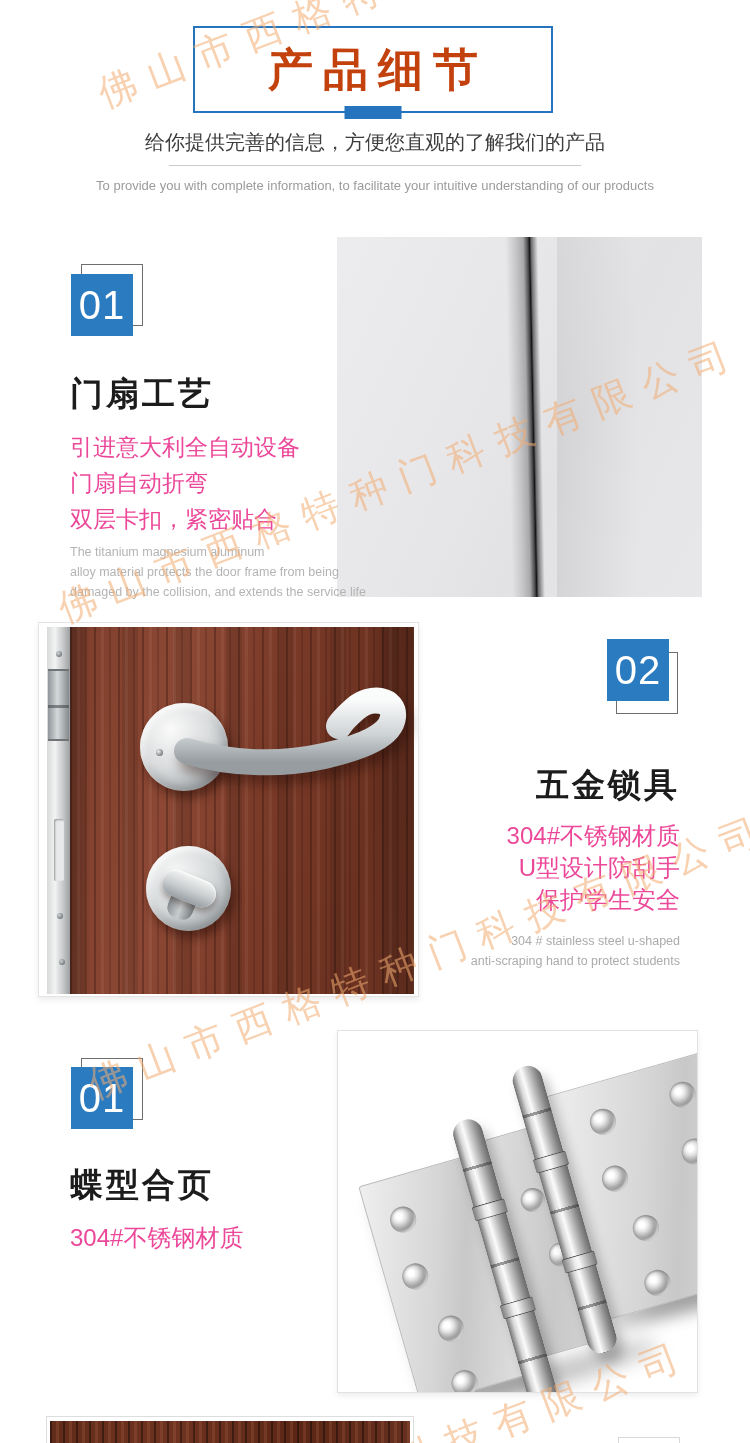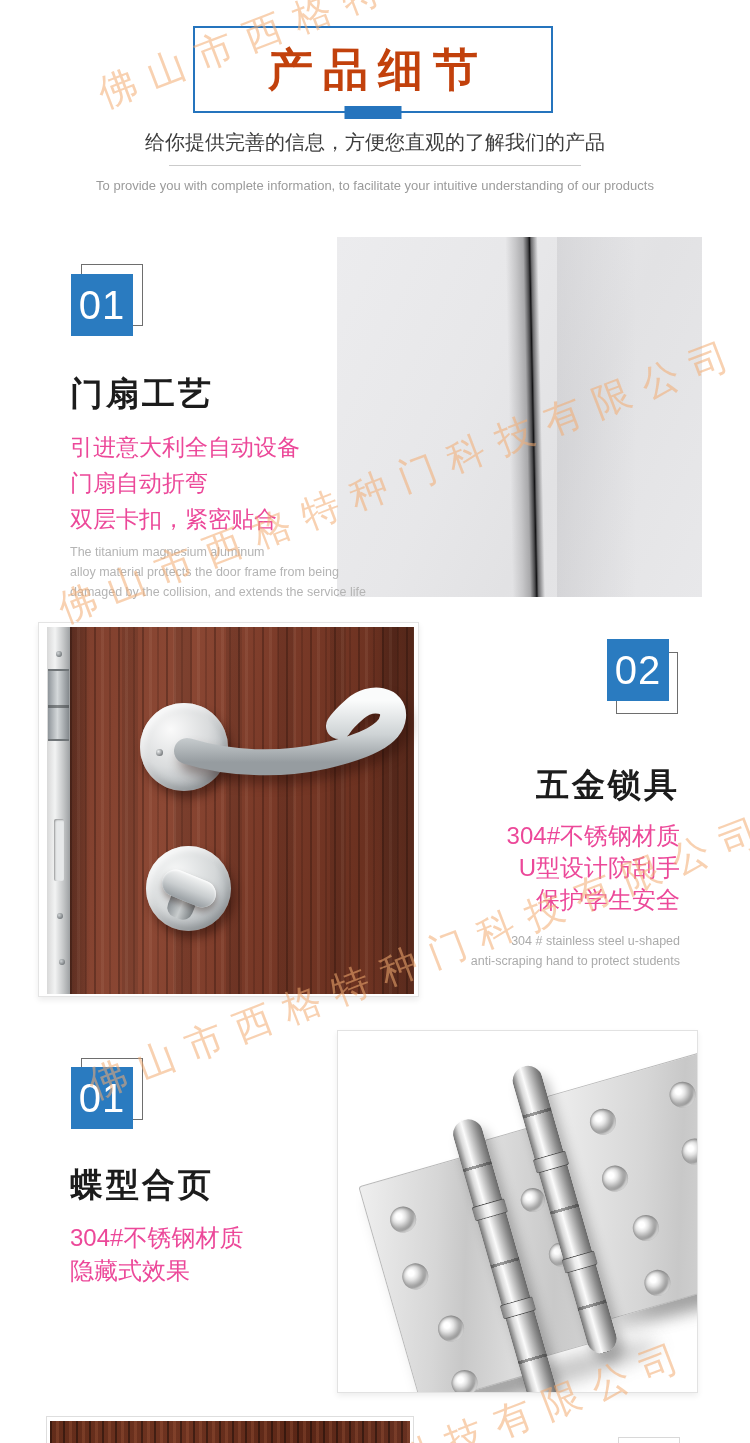--- a/index.html
+++ b/index.html
@@ -261,21 +261,20 @@
   <div class="sec-en alignR" style="right:70px; top:931px; color:#ababab;">
     <div>304 # stainless steel u-shaped</div>
     <div>anti-scraping hand to protect students</div>
   </div>
 
   <div class="badge-outline" style="left:81px; top:1058px;"></div>
   <div class="badge-blue" style="left:71px; top:1067px;">01</div>
   <div class="sec-title" style="left:70px; top:1163px;">蝶型合页</div>
   <div class="sec-para" style="left:70px; top:1221px; font-size:24px; line-height:33px;">
     <div>304#不锈钢材质</div>
-    <div>隐藏式效果</div>
   </div>
   <div class="img-hinges">
     <div class="hinge-scene">
       <div class="hinge-shadow" style="left:70px; top:352px; width:230px; height:24px;"></div>
       <div class="hinge-shadow" style="left:290px; top:318px; width:140px; height:22px;"></div>
       <div class="leaf back" style="left:188px; top:120px; width:72px; height:225px;">
         <div class="hole" style="left:18px; top:58px; width:24px; height:24px;"></div>
         <div class="hole" style="left:30px; top:118px; width:24px; height:24px;"></div>
       </div>
       <div class="leaf" style="left:55px; top:130px; width:112px; height:228px;">

